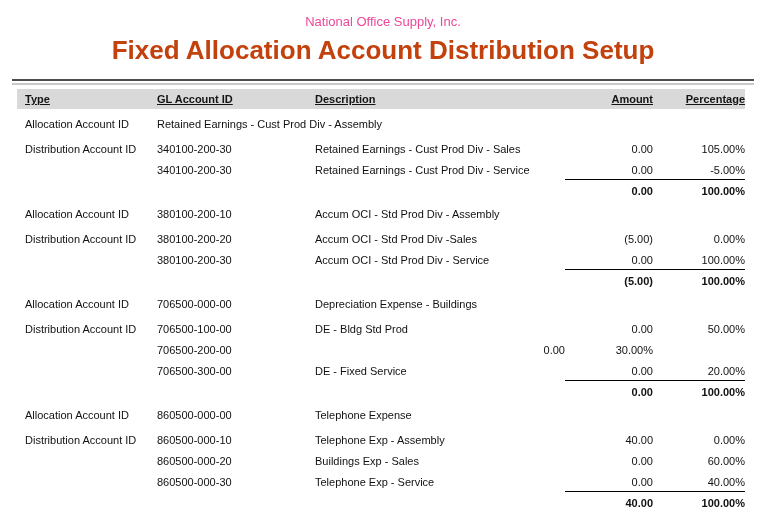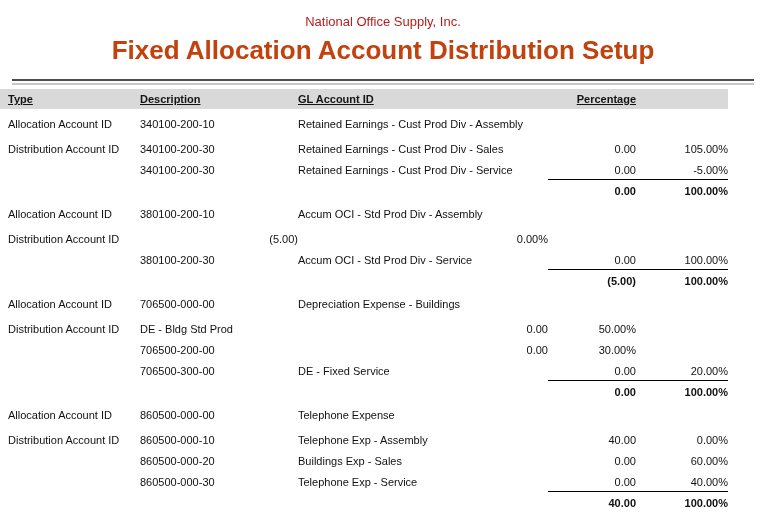--- a/index.html
+++ b/index.html
@@ -11,42 +11,42 @@
   .page {
     position: relative;
     width: 766px;
     height: 532px;
     background: #ffffff;
     overflow: hidden;
   }
   .report-header { text-align: center; padding-top: 14px; }
   .company-name {
     font-size: 13px;
-    color: #b91c1c;
+    color: #ec4899;
   }
   .report-title {
     font-size: 26px;
     font-weight: 700;
     color: #c2410c;
     margin-top: 6px;
     letter-spacing: 0px;
   }
   .double-rule {
     margin: 13px 12px 0 12px;
     height: 6px;
     border-top: 2px solid #4d4d4d;
     border-bottom: 2px solid #c9c9c9;
   }
   .grid-row {
     display: grid;
     grid-template-columns: 132px 158px 250px 88px 92px;
     padding-left: 8px;
     width: 728px;
   }
-  .table-wrap { margin-left: 0; margin-top: 4px; }
+  .table-wrap { margin-left: 17px; margin-top: 4px; }
   .col-head-row {
     background: #d9d9d9;
     height: 20px;
     line-height: 20px;
     margin-bottom: 5px;
   }
   .col-head {
     font-size: 11px;
     font-weight: 700;
     text-decoration: underline;
@@ -76,30 +76,30 @@
     <div class="company-name">National Office Supply, Inc.</div>
     <div class="report-title">Fixed Allocation Account Distribution Setup</div>
   </div>
 
   <div class="double-rule"></div>
 
   <div class="table-wrap">
 
     <div class="grid-row col-head-row">
       <div class="col-head">Type</div>
+      <div class="col-head">GL Account ID</div>
       <div class="col-head">Description</div>
-      <div class="col-head">GL Account ID</div>
+      <div class="col-head cell-num">Amount</div>
       <div class="col-head cell-num">Percentage</div>
     </div>
 
     <div id="table-body">
         <div class="group">
           <div class="grid-row row allocation">
             <div class="cell-type">Allocation Account ID</div>
-            <div class="cell-account">340100-200-10</div>
             <div class="cell-desc">Retained Earnings - Cust Prod Div - Assembly</div>
             <div class="cell-num"></div>
             <div class="cell-num"></div>
           </div>
           <div class="grid-row row distribution">
             <div class="cell-type">Distribution Account ID</div>
             <div class="cell-account">340100-200-30</div>
             <div class="cell-desc">Retained Earnings - Cust Prod Div - Sales</div>
             <div class="cell-num">0.00</div>
             <div class="cell-num">105.00%</div>
@@ -122,20 +122,22 @@
         <div class="group">
           <div class="grid-row row allocation">
             <div class="cell-type">Allocation Account ID</div>
             <div class="cell-account">380100-200-10</div>
             <div class="cell-desc">Accum OCI - Std Prod Div - Assembly</div>
             <div class="cell-num"></div>
             <div class="cell-num"></div>
           </div>
           <div class="grid-row row distribution">
             <div class="cell-type">Distribution Account ID</div>
+            <div class="cell-account">380100-200-20</div>
+            <div class="cell-desc">Accum OCI - Std Prod Div -Sales</div>
             <div class="cell-num">(5.00)</div>
             <div class="cell-num">0.00%</div>
           </div>
           <div class="grid-row row distribution">
             <div class="cell-type"></div>
             <div class="cell-account">380100-200-30</div>
             <div class="cell-desc">Accum OCI - Std Prod Div - Service</div>
             <div class="cell-num rule">0.00</div>
             <div class="cell-num rule">100.00%</div>
           </div>
@@ -150,20 +152,21 @@
         <div class="group">
           <div class="grid-row row allocation">
             <div class="cell-type">Allocation Account ID</div>
             <div class="cell-account">706500-000-00</div>
             <div class="cell-desc">Depreciation Expense - Buildings</div>
             <div class="cell-num"></div>
             <div class="cell-num"></div>
           </div>
           <div class="grid-row row distribution">
             <div class="cell-type">Distribution Account ID</div>
+            <div class="cell-account">706500-100-00</div>
             <div class="cell-desc">DE - Bldg Std Prod</div>
             <div class="cell-num">0.00</div>
             <div class="cell-num">50.00%</div>
           </div>
           <div class="grid-row row distribution">
             <div class="cell-type"></div>
             <div class="cell-account">706500-200-00</div>
             <div class="cell-num">0.00</div>
             <div class="cell-num">30.00%</div>
           </div>

